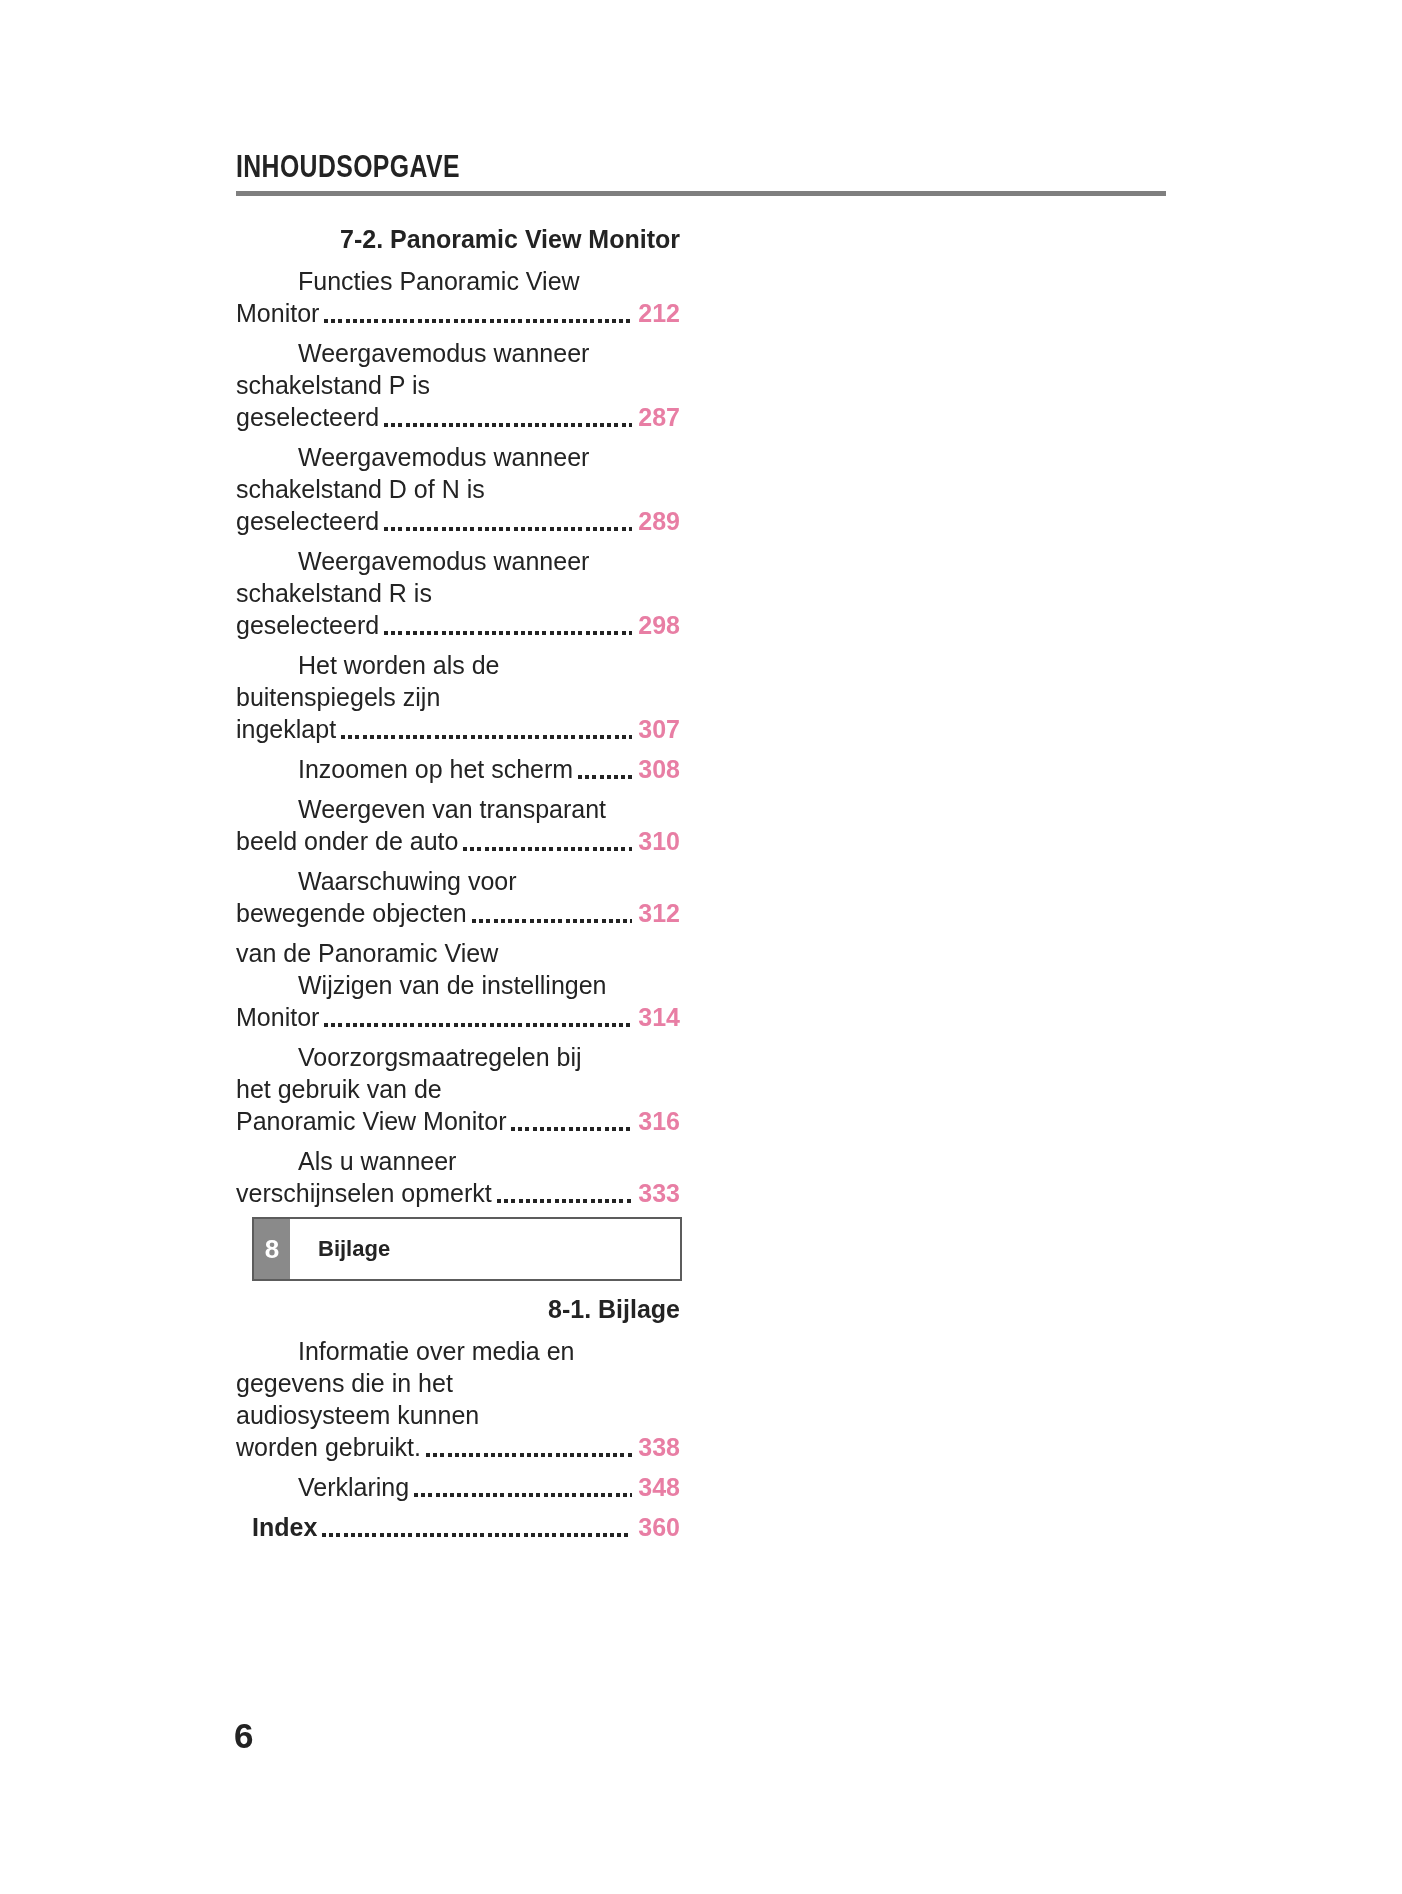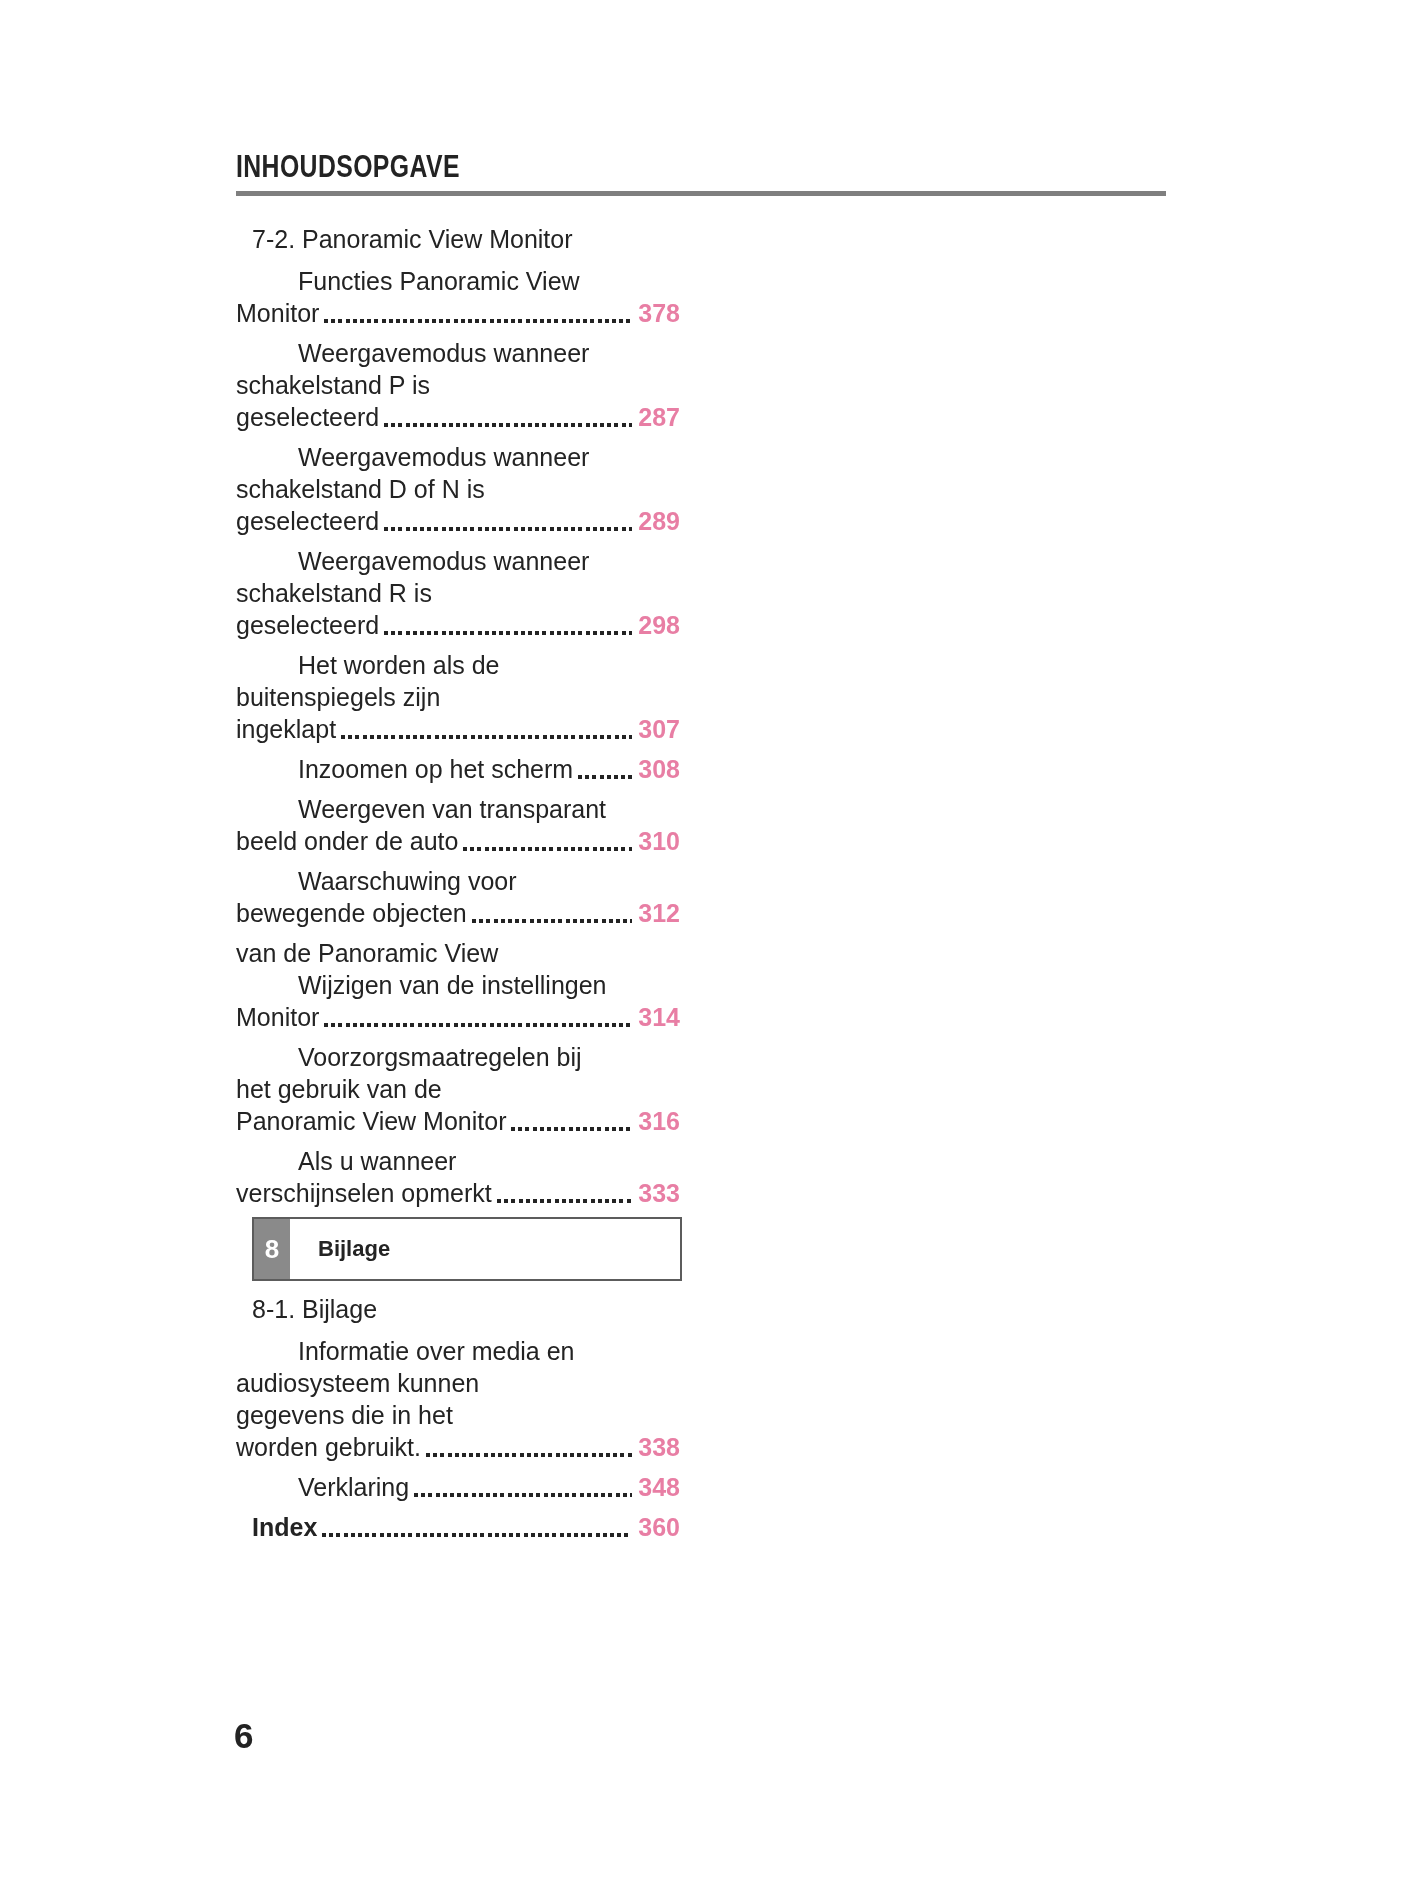--- a/index.html
+++ b/index.html
@@ -19,22 +19,22 @@
   }
   .header-rule {
     position: absolute; left: 236px; top: 191px;
     width: 930px; height: 5px; background: #7f7f7f;
   }
   .toc {
     position: absolute; left: 236px; top: 223px; width: 444px;
     font-size: 25px; line-height: 32px;
   }
   .section-title {
-    margin-left: 16px; margin-bottom: 10px;
-    font-weight: normal; white-space: nowrap;
+    margin-left: 8px; margin-bottom: 10px;
+    font-weight: bold; white-space: nowrap; text-align: right;
   }
   .entry { margin-bottom: 8px; }
   .line { white-space: nowrap; }
   .line.first { margin-left: 62px; }
   .leader-row { display: flex; align-items: flex-start; }
   .leader-row .txt { white-space: nowrap; }
   .dots {
     flex: 1; height: 4px; align-self: flex-end;
     margin: 0 0 6px 5px;
     background-image: repeating-linear-gradient(90deg, #232323 0 4px, transparent 4px 7.2px);
@@ -75,21 +75,21 @@
 
 <div class="toc">
 
   <div class="section-title">7-2. Panoramic View Monitor</div>
 
   <div class="entry">
     <div class="line first">Functies Panoramic View</div>
     <div class="line leader-row">
       <span class="txt">Monitor</span>
       <span class="dots"></span>
-      <span class="pnum">378</span>
+      <span class="pnum">212</span>
     </div>
   </div>
 
   <div class="entry">
     <div class="line first">Weergavemodus wanneer</div>
     <div class="line">schakelstand P is</div>
     <div class="line leader-row">
       <span class="txt">geselecteerd</span>
       <span class="dots"></span>
       <span class="pnum">287</span>
@@ -183,22 +183,22 @@
 
   <div class="chapter-box">
     <div class="chapter-num">8</div>
     <div class="chapter-title">Bijlage</div>
   </div>
 
   <div class="section-title">8-1. Bijlage</div>
 
   <div class="entry">
     <div class="line first">Informatie over media en</div>
+    <div class="line">gegevens die in het</div>
     <div class="line">audiosysteem kunnen</div>
-    <div class="line">gegevens die in het</div>
     <div class="line leader-row">
       <span class="txt">worden gebruikt.</span>
       <span class="dots"></span>
       <span class="pnum">338</span>
     </div>
   </div>
 
   <div class="entry">
     <div class="line first leader-row">
       <span class="txt">Verklaring</span>

